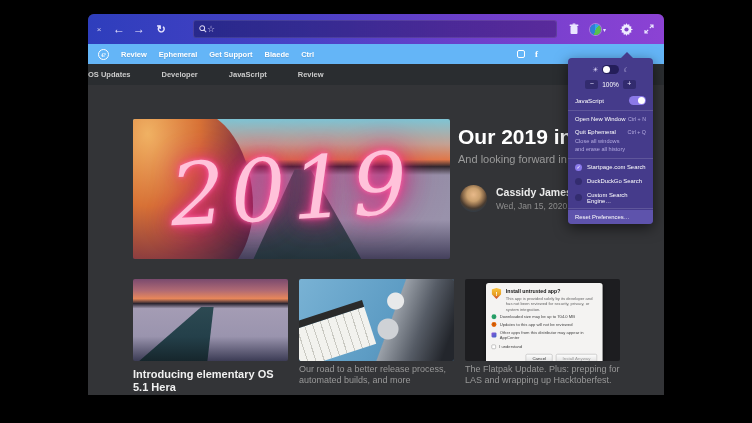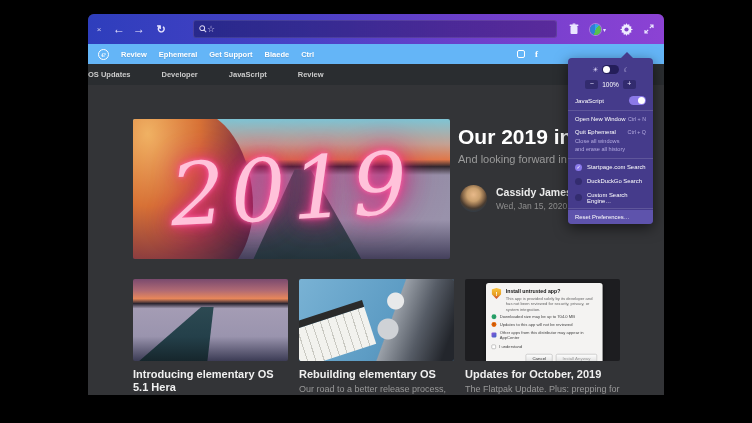--- a/index.html
+++ b/index.html
@@ -263,21 +263,20 @@
           </div>
           <div class="card-title">Introducing elementary OS 5.1 Hera</div>
 
         </div>
 
         <div class="card">
           <div class="card-img img-robot">
             <div class="piano"></div>
             <div class="arm"></div>
           </div>
-          <div class="card-title">Rebuilding elementary OS</div>
           <div class="card-sub">Our road to a better release process, automated builds, and more</div>
         </div>
 
         <div class="card">
           <div class="card-img img-dialog">
             <div class="mini-wrap">
               <div class="mini">
                 <div class="mini-head">
                   <div class="shield">!</div>
                   <div>
@@ -301,21 +300,20 @@
                   <span class="cbox"></span>
                   <span style="font-size:7.5px;color:#444;">I understand</span>
                 </div>
                 <div class="mini-btns">
                   <span class="mbtn">Cancel</span>
                   <span class="mbtn" style="color:#9a9a9a;">Install Anyway</span>
                 </div>
               </div>
             </div>
           </div>
-          <div class="card-title">Updates for October, 2019</div>
           <div class="card-sub">The Flatpak Update. Plus: prepping for LAS and wrapping up Hacktoberfest.</div>
         </div>
 
       </div>
     </div>
 
     <div class="popup">
       <div class="p-mode">
         <span class="sun">☀</span>
         <span class="trk">

